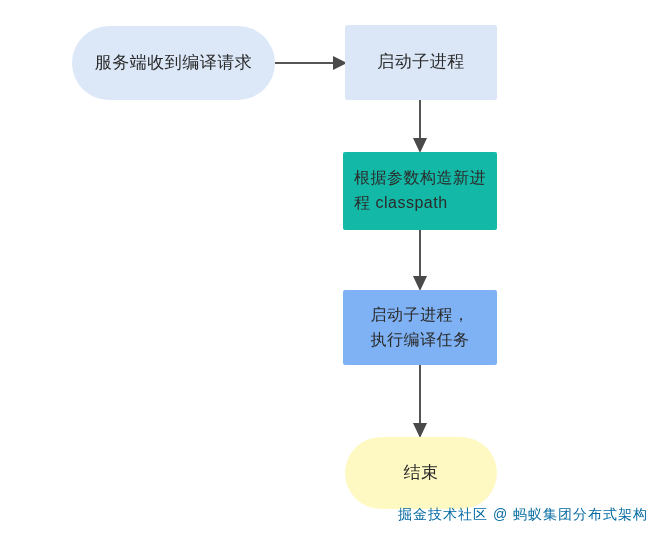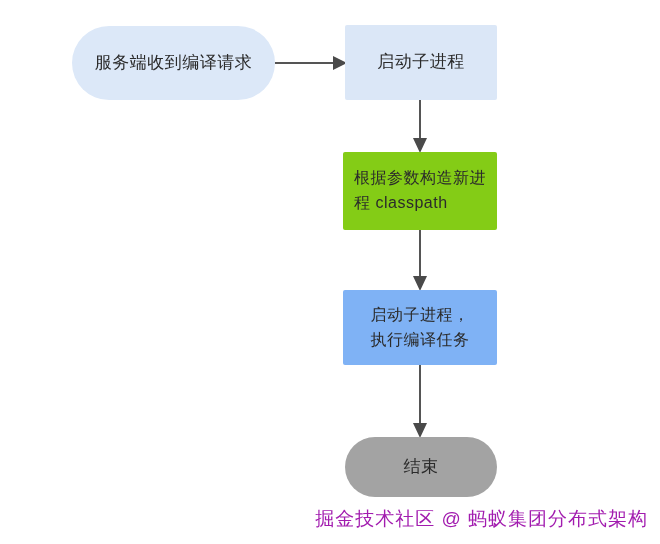--- a/index.html
+++ b/index.html
@@ -64,63 +64,63 @@
     background: #dbe7f7;
     font-size: 17px;
   }
 
   
   #node-classpath {
     left: 343px;
     top: 152px;
     width: 154px;
     height: 78px;
-    background: #84cc16;
+    background: #14b8a6;
     font-size: 16px;
     padding: 0 8px;
   }
 
   
   #node-subprocess {
     left: 343px;
     top: 290px;
     width: 154px;
     height: 75px;
     background: #7fb2f5;
     font-size: 16px;
     padding: 0 8px;
   }
 
   
   #node-end {
     left: 345px;
     top: 437px;
     width: 152px;
-    height: 60px;
-    background: #a3a3a3;
+    height: 72px;
+    background: #fef9c3;
     font-size: 17px;
   }
 
   
   .connector {
     position: absolute;
     pointer-events: none;
   }
   .connector svg {
     display: block;
     overflow: visible;
   }
 
   
   #watermark {
     position: absolute;
     right: 12px;
-    bottom: 12px;
-    font-size: 19px;
-    color: #a21caf;
+    bottom: 20px;
+    font-size: 14px;
+    color: #0369a1;
     letter-spacing: 1px;
     white-space: nowrap;
   }
 </style>
 </head>
 <body>
 
 <div id="flow-canvas">
 
   <div class="connector" style="left:275px; top:52px; width:72px; height:22px;">

